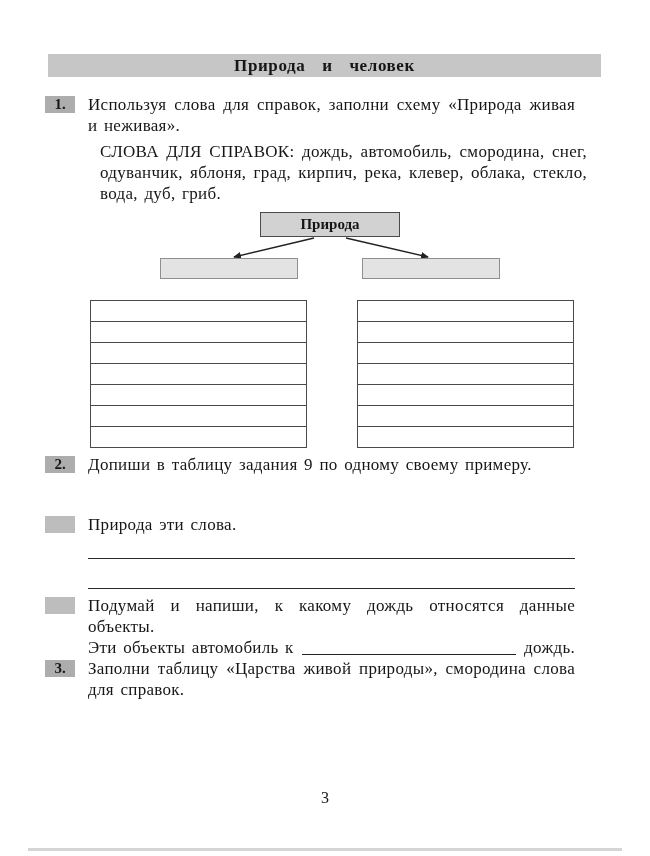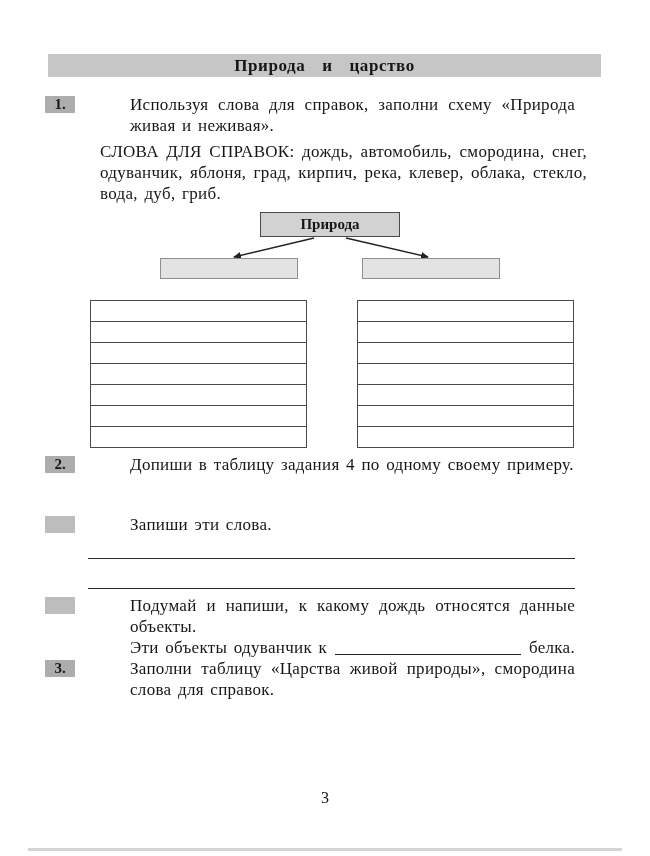--- a/index.html
+++ b/index.html
@@ -15,21 +15,21 @@
     background: #c6c6c6; display: flex; align-items: center; justify-content: center;
     font-weight: bold; font-size: 17px; letter-spacing: 0.6px; word-spacing: 12px;
   }
 
   .task { position: absolute; left: 45px; width: 530px; display: flex; align-items: flex-start; }
   .num-box {
     flex: 0 0 30px; height: 17px; margin: 2px 13px 0 0; background: #adadad;
     font-weight: bold; font-size: 15px; line-height: 17px; text-align: center;
   }
   .blank-box { flex: 0 0 30px; height: 17px; margin: 2px 13px 0 0; background: #bdbdbd; }
-  .task-text { flex: 1; text-align: justify; letter-spacing: 0.3px; word-spacing: 2px; margin-left: 42px; }
+  .task-text { flex: 1; text-align: justify; letter-spacing: 0.3px; word-spacing: 2px; }
 
   .para {
     position: absolute; left: 100px; width: 487px; text-align: justify;
     letter-spacing: 0.3px; word-spacing: 2px;
   }
 
   .diagram { position: absolute; left: 0; top: 210px; width: 650px; height: 240px; }
   .root-box {
     position: absolute; left: 260px; top: 2px; width: 140px; height: 25px;
     background: #d2d2d2; border: 1px solid #4a4a4a; box-sizing: border-box;
@@ -68,21 +68,21 @@
     position: absolute; left: 28px; top: 848px; width: 594px; height: 3px;
     background: #d5d5d5;
   }
 </style>
 </head>
 <body>
 
 <div class="page">
 
   <div class="header-bar">
-    <span>Природа и царство</span>
+    <span>Природа и человек</span>
   </div>
 
   <div class="task" style="top:94px">
     <div class="num-box">1.</div>
     <div class="task-text">Используя слова для справок, заполни схему «Природа живая и неживая».</div>
   </div>
 
   <div class="para" style="top:141px">
     <span>СЛОВА ДЛЯ СПРАВОК:</span>
     <span>дождь, автомобиль, смородина, снег, одуванчик, яблоня, град, кирпич, река, клевер, облака, стекло, вода, дуб, гриб.</span>
@@ -121,39 +121,39 @@
       <div class="trow"></div>
       <div class="trow"></div>
       <div class="trow"></div>
       <div class="trow"></div>
       <div class="trow"></div>
     </div>
   </div>
 
   <div class="task" style="top:454px">
     <div class="num-box">2.</div>
-    <div class="task-text">Допиши в таблицу задания 4 по одному своему примеру.</div>
+    <div class="task-text">Допиши в таблицу задания 9 по одному своему примеру.</div>
   </div>
 
   <div class="task" style="top:514px">
     <div class="blank-box"></div>
-    <div class="task-text">Запиши эти слова.</div>
+    <div class="task-text">Природа эти слова.</div>
   </div>
 
   <div class="wline" style="top:538px"></div>
   <div class="wline" style="top:568px"></div>
 
   <div class="task" style="top:595px">
     <div class="blank-box"></div>
     <div class="task-text">
       <div>Подумай и напиши, к какому дождь относятся данные объекты.</div>
       <div class="fill-row">
-        <span>Эти объекты одуванчик к</span>
+        <span>Эти объекты автомобиль к</span>
         <span class="fill-blank"></span>
-        <span>белка.</span>
+        <span>дождь.</span>
       </div>
     </div>
   </div>
 
   <div class="task" style="top:658px">
     <div class="num-box">3.</div>
     <div class="task-text">Заполни таблицу «Царства живой природы», смородина слова для справок.</div>
   </div>
 
 

